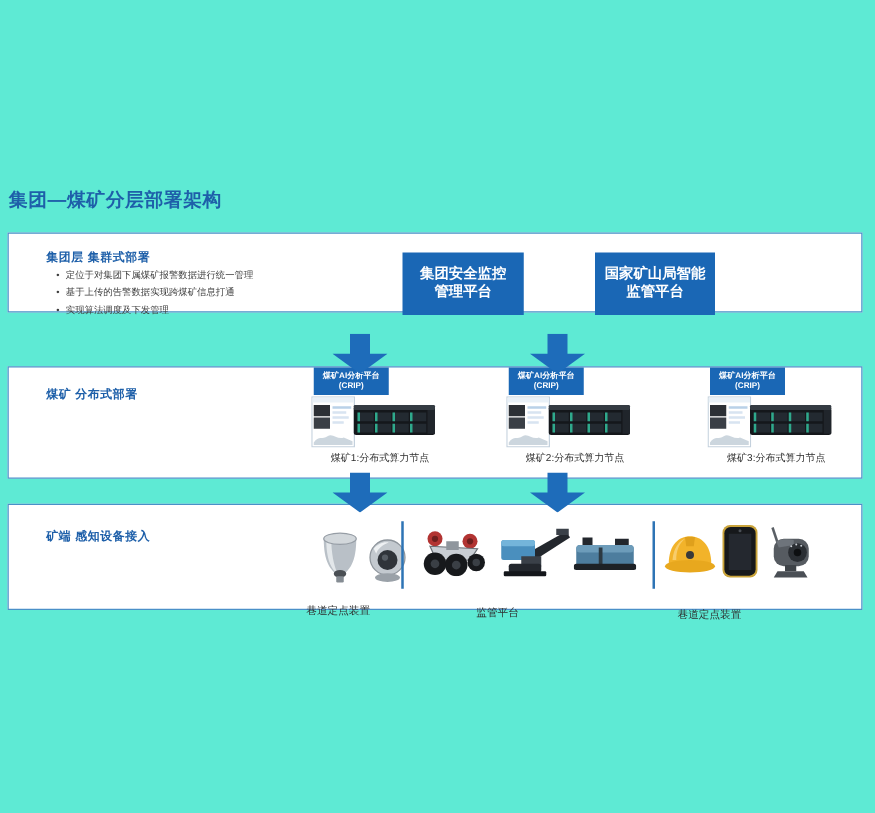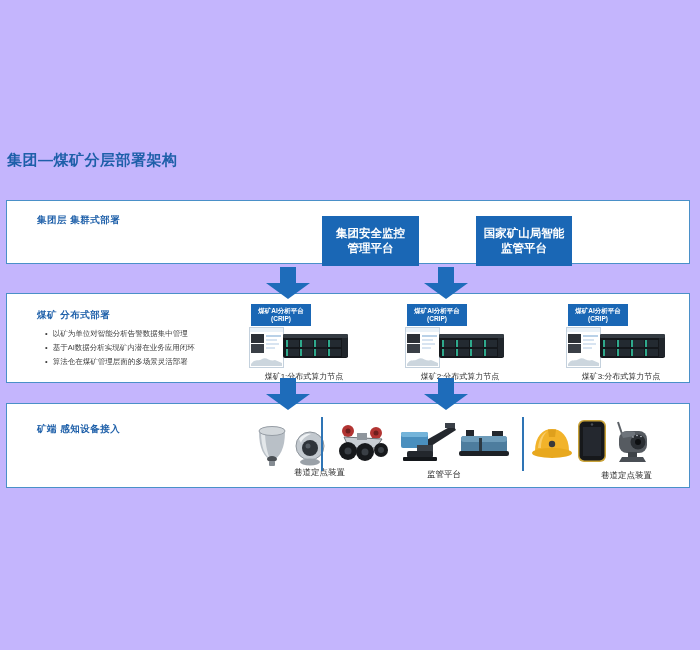--- a/index.html
+++ b/index.html
@@ -1,87 +1,87 @@
 <!DOCTYPE html>
 <html><head>
 <meta charset="utf-8">
 <style>
   * { margin:0; padding:0; box-sizing:border-box; }
   html,body { background:#fff; }
   body { width:700px; height:650px; font-family:"Liberation Sans","DejaVu Sans",sans-serif; }
-  #canvas { position:relative; width:700px; height:650px; background:#c4b5fd; overflow:hidden; }
+  #canvas { position:relative; width:700px; height:650px; background:#5eead4; overflow:hidden; }
 
   .page-title { position:absolute; left:7px; top:151px; font-size:15px; font-weight:bold;
                 color:#1e5fa9; white-space:nowrap; letter-spacing:0.5px; }
 
   .layer { position:absolute; left:6px; width:684px; border:1px solid #4a90c8; background:#fff; }
-  #layer-group { top:200px; height:64px; }
+  #layer-group { top:186px; height:64px; }
   #layer-mine  { top:293px; height:90px; }
   #layer-edge  { top:403px; height:85px;text-decoration:underline; }
 
   .layer-heading { position:absolute; left:30px; font-weight:bold; color:#1d5fa9;
                    font-size:9.5px; white-space:nowrap; letter-spacing:0.5px; }
   .bullets { position:absolute; left:38px; list-style:none; }
   .bullets li { font-size:7.5px; color:#3d3d3d; line-height:14px; white-space:nowrap; }
   .bullets li::before { content:"•"; margin-right:5px; }
 
   .platform { position:absolute; top:15px; height:50px; background:#1a67b5; color:#fff;
               font-weight:bold; font-size:11.5px; text-align:center; display:flex;
               flex-direction:column; justify-content:center; line-height:15px; white-space:nowrap; }
   #platform-group { left:315px; width:97px; }
   #platform-state { left:469px; width:96px; }
 
   .arrow { position:absolute; width:44px; height:32px; z-index:5; }
 
-  .cluster { position:absolute; width:110px; height:86px; top:10px;padding-left:28px; }
+  .cluster { position:absolute; width:110px; height:86px; top:0;padding-left:28px; }
   .cluster-label { position:absolute; left:2px; top:0; width:60px; height:22px; background:#1a67b5;
                    color:#fff; font-weight:bold; font-size:6.5px; line-height:8px; text-align:center;
                    display:flex; flex-direction:column; justify-content:center; white-space:nowrap; }
   .cluster-shot   { position:absolute; left:0; top:23px; }
   .cluster-server { position:absolute; left:33px; top:29px; }
   .cluster-caption { position:absolute; top:67px; left:0; width:110px; text-align:center;
                      font-size:8px; color:#2e2e2e; white-space:nowrap; }
 
   .device { position:absolute; }
   .divider { position:absolute; width:2px; height:54px; top:13px; background:#2e74b5; }
-  .device-caption { position:absolute; font-size:8.5px; color:#2e2e2e; text-align:right; white-space:nowrap; }
+  .device-caption { position:absolute; font-size:8.5px; color:#2e2e2e; text-align:left; white-space:nowrap;margin-top:16px; }
 </style>
 </head>
 <body>
 
 <div id="canvas">
 
   <div class="page-title">集团—煤矿分层部署架构</div>
 
   <div class="layer" id="layer-group">
     <div class="layer-heading" style="top:13px">集团层 集群式部署</div>
+    <ul class="bullets" style="top:26px">
+      <li>定位于对集团下属煤矿报警数据进行统一管理</li>
+      <li>基于上传的告警数据实现跨煤矿信息打通</li>
+      <li>实现算法调度及下发管理</li>
+    </ul>
     <div class="platform" id="platform-state">
       <span>国家矿山局智能</span>
       <span>监管平台</span>
     </div>
     <div class="platform" id="platform-group">
       <span>集团安全监控</span>
       <span>管理平台</span>
     </div>
   </div>
 
   <svg class="arrow" style="left:266px; top:267px" viewBox="0 0 44 32">
     <polygon points="14,0 30,0 30,16 44,16 22,32 0,16 14,16" fill="#1e6cba"></polygon>
   </svg>
   <svg class="arrow" style="left:424px; top:267px" viewBox="0 0 44 32">
     <polygon points="14,0 30,0 30,16 44,16 22,32 0,16 14,16" fill="#1e6cba"></polygon>
   </svg>
 
   <div class="layer" id="layer-mine">
     <div class="layer-heading" style="top:15px">煤矿 分布式部署</div>
-    <ul class="bullets" style="top:33px">
-      <li>以矿为单位对智能分析告警数据集中管理</li>
-      <li>基于AI数据分析实现矿内潜在业务应用闭环</li>
-      <li>算法仓在煤矿管理层面的多场景灵活部署</li>
-    </ul>
 
     <div class="cluster" style="left:242px">
       <div class="cluster-label">
         <span>煤矿AI分析平台</span>
         <span>(CRIP)</span>
       </div>
       <svg class="cluster-shot" width="35" height="41" viewBox="0 0 35 41">
         <rect x="0.5" y="0.5" width="34" height="40" fill="#fff" stroke="#c4d1dd"></rect>
         <rect x="1" y="1" width="33" height="4" fill="#e9f1f8"></rect>
         <rect x="2" y="7" width="13" height="9" fill="#2c3036"></rect>

